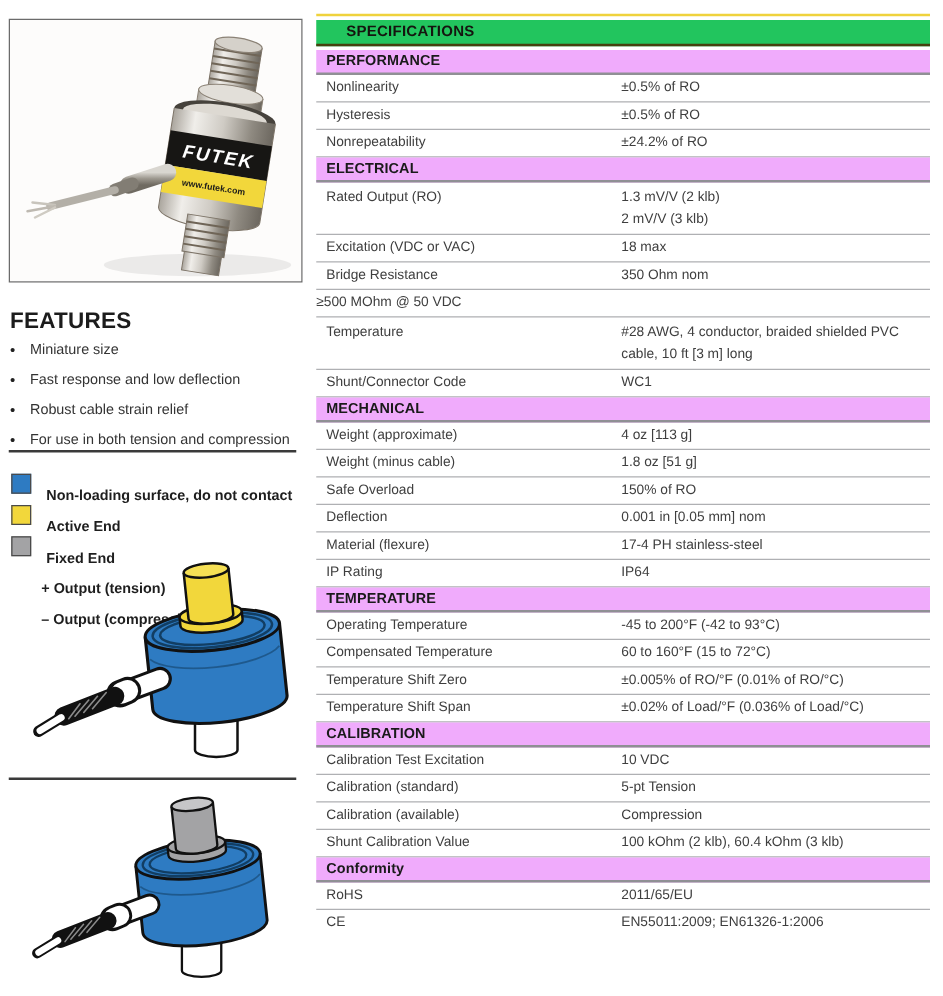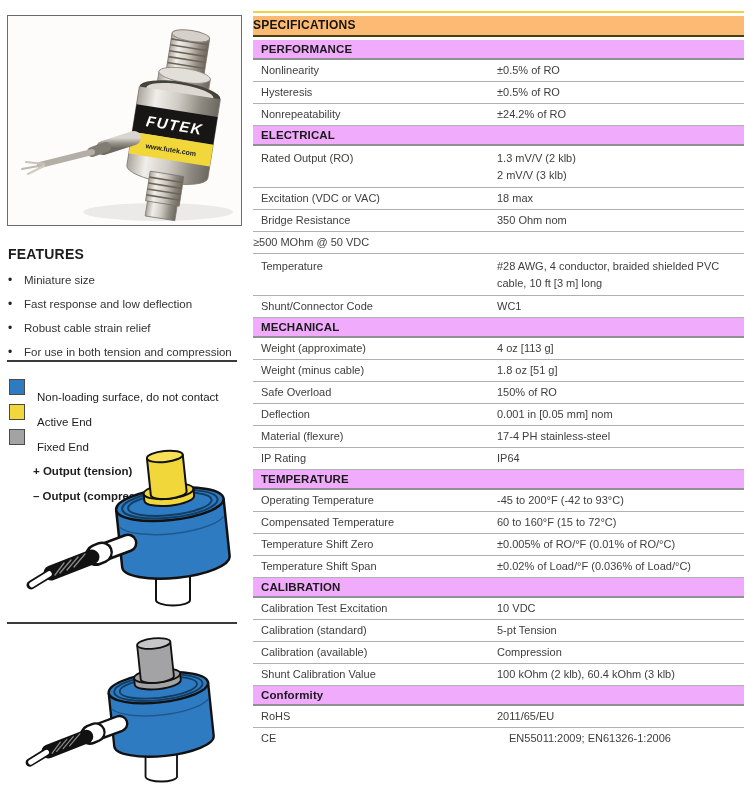--- a/index.html
+++ b/index.html
@@ -2,53 +2,53 @@
 <html><head>
 <meta charset="utf-8">
 <style>
   html,body{margin:0;padding:0;background:#fff;}
   body{width:754px;height:797px;position:relative;font-family:"Liberation Sans",sans-serif;color:#3e3e3e;overflow:hidden;}
 
   
   .photo-box{position:absolute;left:7px;top:15px;width:235px;height:211px;border:1.5px solid #6b6b6b;box-sizing:border-box;background:#fff;}
   .photo-box svg{display:block;width:100%;height:100%;}
 
-  .features-title{position:absolute;left:8px;top:246px;font-size:14px;font-weight:bold;color:#1c1c1c;letter-spacing:.2px;}
+  .features-title{position:absolute;left:8px;top:246px;font-size:18px;font-weight:bold;color:#1c1c1c;letter-spacing:.2px;}
   .features-list{position:absolute;left:8px;top:268px;width:235px;}
   .feature-item{display:flex;height:24px;align-items:center;font-size:11.5px;color:#333;}
   .feature-item .bullet{width:16px;font-size:12px;color:#222;}
 
   .divider{position:absolute;left:7px;width:230px;height:2px;background:#3a3a3a;}
   .divider.d1{top:360px;}
   .divider.d2{top:622px;}
 
   .legend{position:absolute;left:9px;top:374px;}
   .legend-row{display:flex;align-items:center;height:25px;}
   .legend-swatch{width:16px;height:16px;border:1.5px solid #4a4a4a;box-sizing:border-box;margin-right:12px;flex:none;}
-  .legend-label{font-size:11.5px;font-weight:normal;color:#1e1e1e;margin-top:20px;}
+  .legend-label{font-size:11.5px;font-weight:bold;color:#1e1e1e;margin-top:20px;}
 
   .outputs{position:absolute;left:5px;top:459px;}
   .output-line{height:25px;font-size:11.5px;font-weight:bold;color:#1e1e1e;line-height:25px;margin-left:28px;}
 
   .diagram{position:absolute;}
   .diagram.one{left:22px;top:444px;width:215px;height:175px;}
   .diagram.two{left:10px;top:632px;width:222px;height:162px;}
   .diagram svg{display:block;width:100%;height:100%;}
 
   
   .spec-table{position:absolute;left:253px;top:11px;width:491px;}
   .spec-topline{height:2px;background:#efd23c;margin-bottom:3px;}
-  .spec-title{height:19px;line-height:19px;background:#fdba74;border-bottom:2px solid #46410f;font-weight:bold;font-size:12px;color:#15150f;padding-left:0;margin-bottom:3px;letter-spacing:.2px;}
+  .spec-title{height:19px;line-height:19px;background:#22c55e;border-bottom:2px solid #46410f;font-weight:bold;font-size:12px;color:#15150f;padding-left:24px;margin-bottom:3px;letter-spacing:.2px;}
   .section-bar{height:18px;line-height:18px;background:#f0abfc;border-bottom:2px solid #8f9094;font-weight:bold;font-size:11.5px;color:#1a1a1a;padding-left:8px;letter-spacing:.1px;}
   .spec-row{display:flex;border-bottom:1px solid #afb0b3;box-sizing:border-box;align-items:flex-start;}
   .spec-row .lab{width:244px;flex:none;padding-left:8px;box-sizing:border-box;}
   .spec-row .val{flex:1;white-space:pre-line;}
   .spec-row .cell{font-size:11px;color:#3e3e3e;line-height:21px;}
   .spec-row.multi .cell{line-height:17px;padding-top:4px;padding-bottom:3px;}
-  .section:last-child .spec-row:last-child{border-bottom:none;gap:12px;}
+  .section:last-child .spec-row:last-child{border-bottom:none;}
 </style>
 </head>
 <body>
 
 <div class="photo-box">
   <svg viewBox="0 0 233 209">
     <defs>
       <linearGradient id="met" x1="0" y1="0" x2="1" y2="0">
         <stop offset="0" stop-color="#aaa59d"></stop>
           <stop offset="0.22" stop-color="#f0eeea"></stop>

